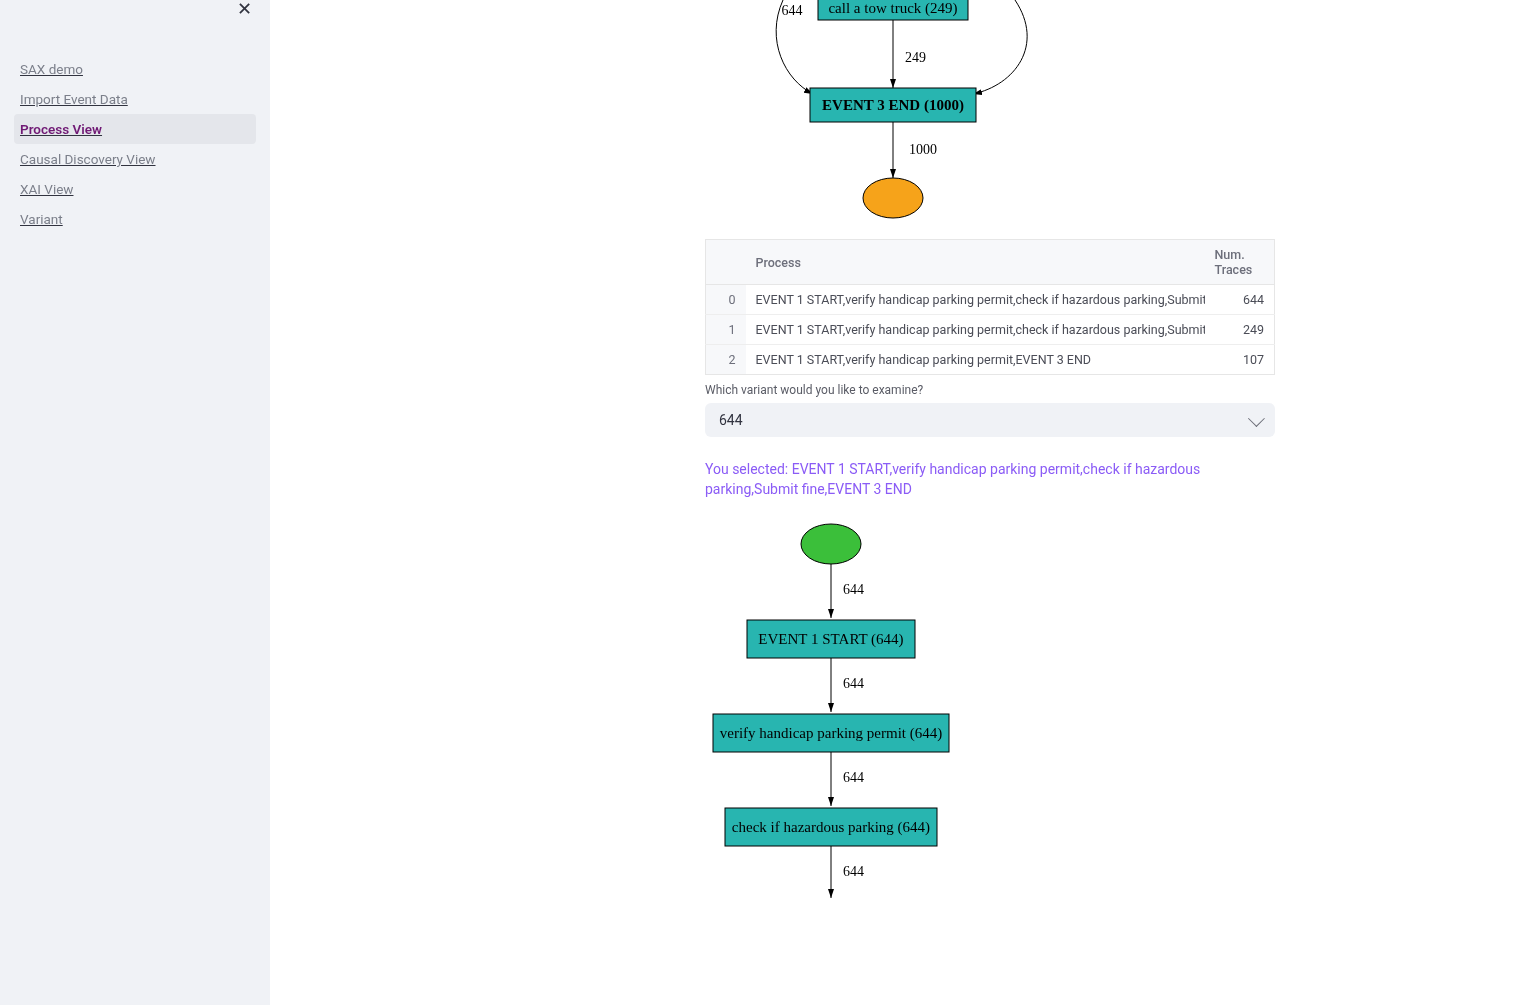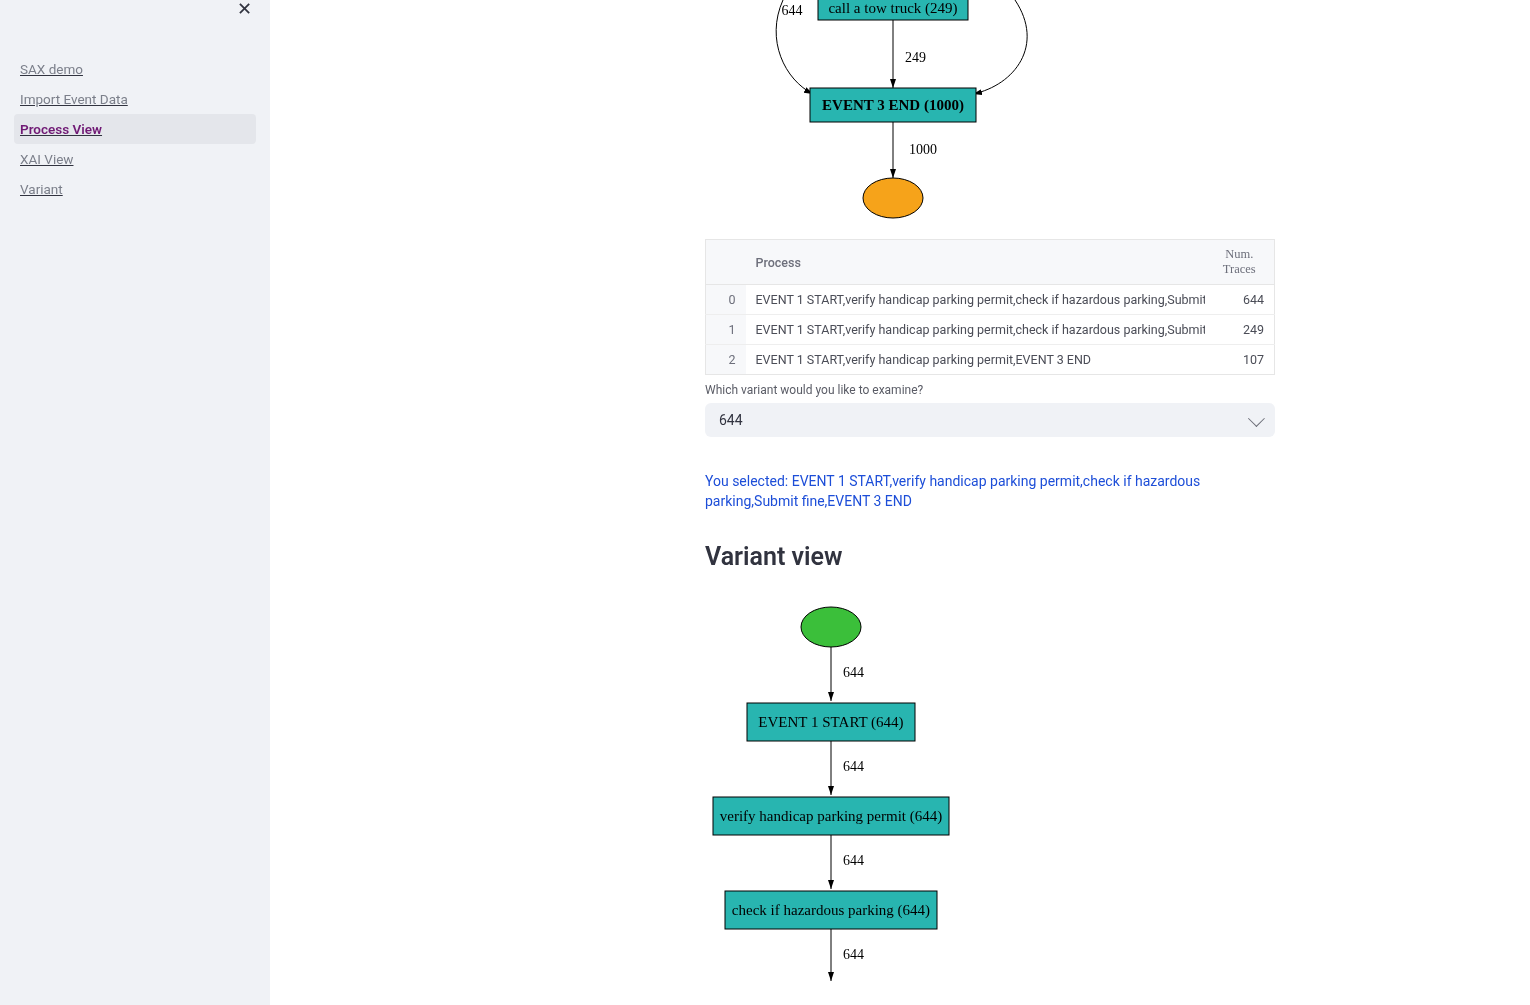--- a/index.html
+++ b/index.html
@@ -75,23 +75,22 @@
     font-weight: 500;
     text-align: left;
     padding: 7px 10px;
     border-bottom: 1px solid #e6e6e6;
   }
   table.variants th.idxcol {
     width: 40px;
     background: #f7f8fa;
   }
   table.variants th.numcol {
-    text-align: center;
+    text-align: left;
     width: 70px;
-    font-family: Liberation Serif, serif;
   }
   table.variants td {
     padding: 7px 10px;
     border-top: 1px solid #eee;
     color: #4b4d57;
     white-space: nowrap;
     overflow: hidden;
     text-overflow: clip;
   }
   table.variants td.idxcell {
@@ -120,22 +119,22 @@
     cursor: pointer;
   }
   .chev {
     width: 12px; height: 12px;
     border-right: 1.5px solid #6b6d77;
     border-bottom: 1.5px solid #6b6d77;
     transform: rotate(45deg) translateY(-2px);
   }
   .para {
     font-size: 14px;
-    color: #1d4ed8;
-    margin-top: 34px;
+    color: #8b5cf6;
+    margin-top: 22px;
     line-height: 1.45;
   }
   h2.sect {
     font-size: 25px;
     font-weight: 600;
     color: #31333F;
     margin: 30px 0 12px 0;
   }
   
   .node-text {
@@ -152,20 +151,21 @@
 </head>
 <body>
 
 <div class="layout">
   <aside class="sidebar">
     <div class="sidebar-close">✕</div>
     <nav class="sidebar-nav">
       <div class="nav-item">SAX demo</div>
       <div class="nav-item">Import Event Data</div>
       <div class="nav-item active">Process View</div>
+      <div class="nav-item">Causal Discovery View</div>
       <div class="nav-item">XAI View</div>
       <div class="nav-item">Variant</div>
     </nav>
   </aside>
 
   <main class="main">
     <div class="content">
 
       <div class="svg-frame">
         <svg width="570" height="225">
@@ -227,21 +227,20 @@
       </table>
 
       <div class="label-sm">Which variant would you like to examine?</div>
       <div class="select">
         <span>644</span>
         <span class="chev"></span>
       </div>
 
       <div class="para">You selected: EVENT 1 START,verify handicap parking permit,check if hazardous parking,Submit fine,EVENT 3 END</div>
 
-      <h2 class="sect">Variant view</h2>
 
       <div class="svg-frame">
         <svg width="570" height="400">
           <defs>
             <marker id="arrow2" markerWidth="10" markerHeight="10" refX="9" refY="3" orient="auto" markerUnits="strokeWidth">
               <path d="M0,0 L0,6 L9,3 z" fill="#000"></path>
             </marker>
           </defs>
 
           <ellipse cx="126" cy="44" rx="30" ry="20" fill="#3bbf3a" stroke="#000"></ellipse>

